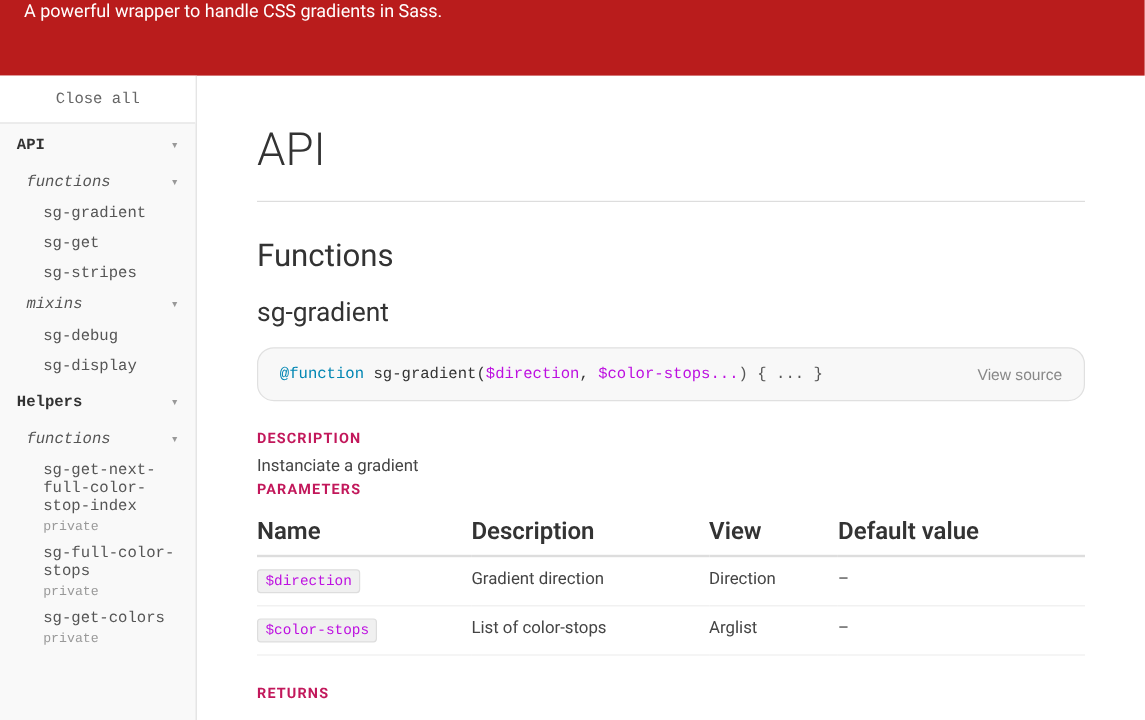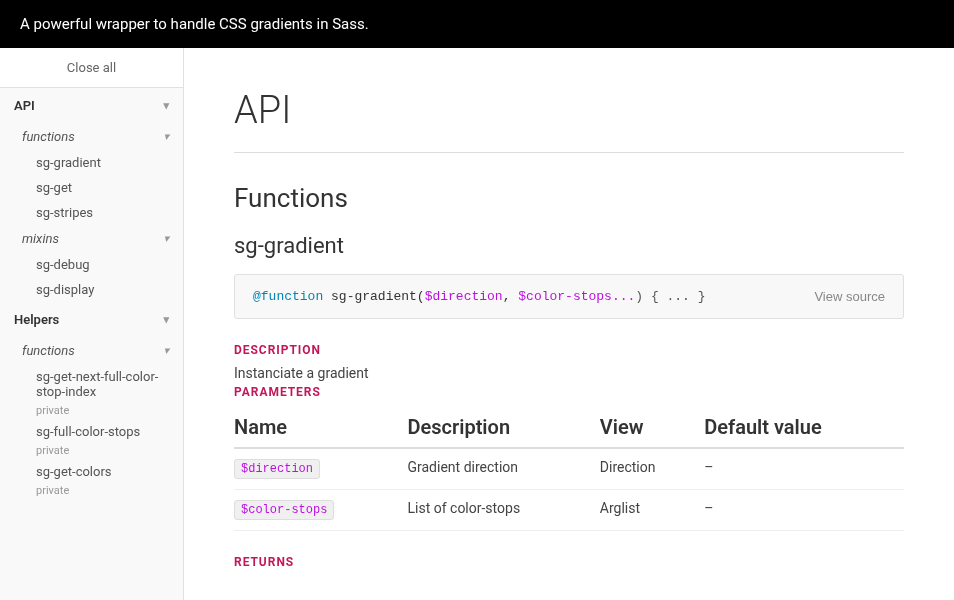--- a/index.html
+++ b/index.html
@@ -1,25 +1,24 @@
 <!DOCTYPE html>
 <html><head>
   <meta charset="utf-8">
   <style>
     * { box-sizing: border-box; margin: 0; padding: 0; }
     body { font-family: -apple-system, BlinkMacSystemFont, 'Segoe UI', Roboto, sans-serif; font-size: 14px; display: flex; flex-direction: column; height: 600px; overflow: hidden; }
 
     
     .header {
-      background-color: #000000;
+      background-color: #b91c1c;
       color: white;
       padding: 0 20px;
-      height: 48px;
-      display: flex;
-      align-items: center;
+      height: 63px;
+      display: flex;
       justify-content: space-between;
       flex-shrink: 0;
     }
     .header-subtitle {
       font-size: 15px;
       color: white;
     }
     .header-search input {
       padding: 8px 14px;
       border: none;
@@ -32,26 +31,27 @@
 
     
     .main-layout {
       display: flex;
       flex: 1;
       overflow: hidden;
     }
 
     
     .sidebar {
-      width: 184px;
+      width: 164px;
       background: #f9f9f9;
       border-right: 1px solid #e0e0e0;
       overflow-y: auto;
       flex-shrink: 0;
       font-size: 13px;
+      font-family: Liberation Mono, monospace;
     }
     .sidebar-close-all {
       display: block;
       text-align: center;
       padding: 12px 0;
       color: #666;
       cursor: pointer;
       border-bottom: 1px solid #e0e0e0;
       background: white;
     }
@@ -113,21 +113,21 @@
     }
     .content-subsection-title {
       font-size: 26px;
       font-weight: 400;
       color: #333;
       margin-bottom: 20px;
     }
     .code-block {
       background: #f8f8f8;
       border: 1px solid #e0e0e0;
-      border-radius: 3px;
+      border-radius: 14px;
       padding: 14px 18px;
       margin-bottom: 24px;
       display: flex;
       justify-content: space-between;
       align-items: center;
       font-family: 'Courier New', Courier, monospace;
       font-size: 13px;
     }
     .code-at-function { color: #0086b3; }
     .code-function-name { color: #333; }

